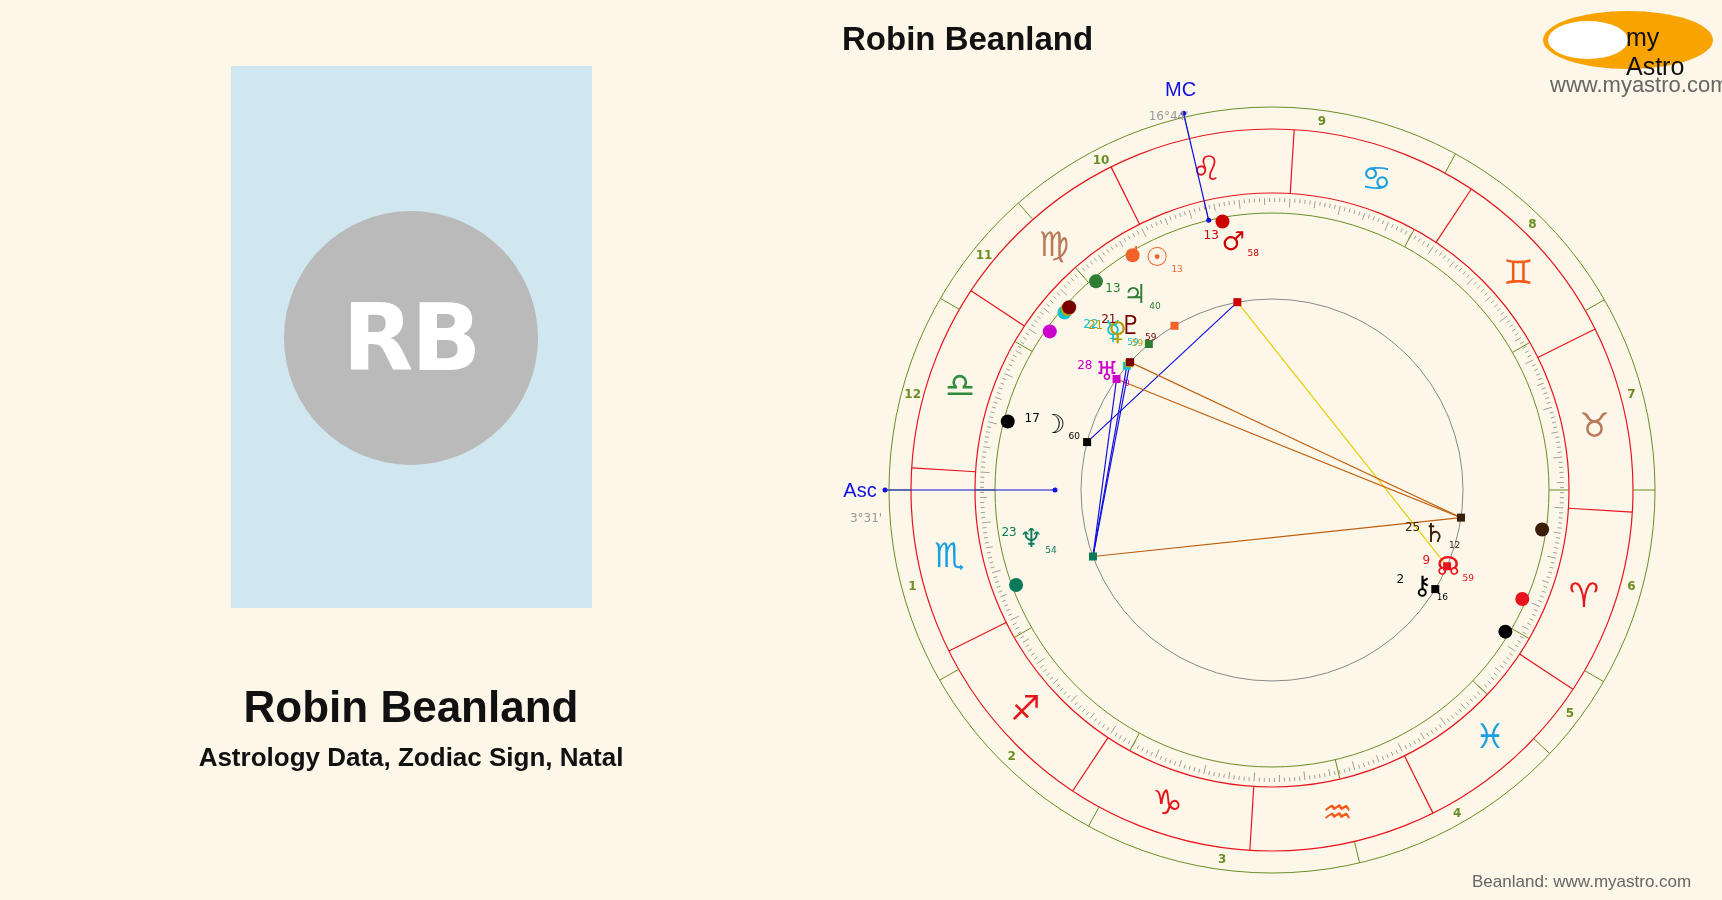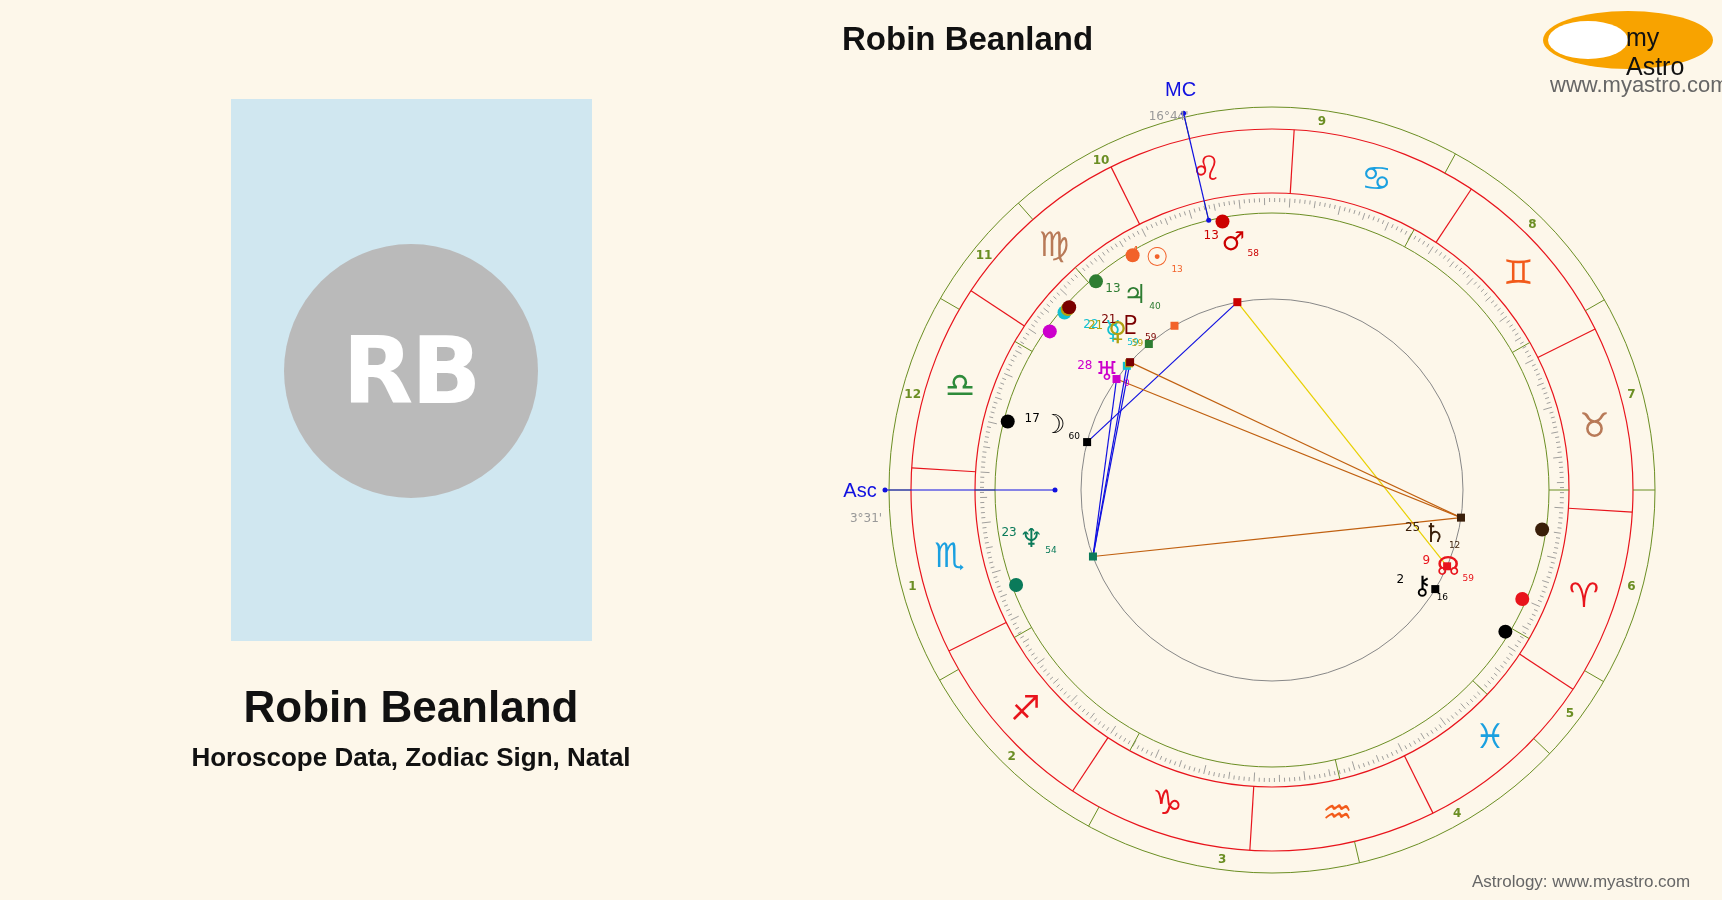--- a/index.html
+++ b/index.html
@@ -1,18 +1,18 @@
 <!DOCTYPE html>
 <html><head>
 <meta charset="utf-8">
 <style>
   html, body { margin:0; padding:0; }
   body { width:1722px; height:900px; background:#fdf7ea; position:relative; overflow:hidden;
          font-family:"Liberation Sans", sans-serif; }
-  .photo { position:absolute; left:231px; top:66px; width:361px; height:542px; background:#d0e7f0;margin-top:33px; }
+  .photo { position:absolute; left:231px; top:66px; width:361px; height:542px; background:#d0e7f0; }
   .avatar { position:absolute; left:53px; top:145px; width:254px; height:254px; border-radius:50%;
             background:#bababa; color:#fff; font-weight:bold; font-size:92px; display:flex;
             align-items:center; justify-content:center; font-family:"DejaVu Sans", sans-serif; letter-spacing:-2px; }
   .person-name { position:absolute; left:0; width:822px; top:682px; text-align:center; font-size:44px;
                  font-weight:bold; color:#111; }
   .subtitle { position:absolute; left:0; width:822px; top:742px; text-align:center; font-size:26px;
               font-weight:bold; color:#111; line-height:30px; }
   .chart-title { position:absolute; left:842px; top:20px; font-size:33px; font-weight:bold; color:#111; }
   .logo { position:absolute; left:1542px; top:10px; width:172px; height:60px; }
   .logo-text { position:absolute; left:48px; top:13px; font-size:25px; color:#111;margin-left:36px; }
@@ -21,34 +21,34 @@
   svg#wheel { position:absolute; left:0; top:0; }
 </style>
 </head>
 <body>
 
 <div class="photo">
   <div class="avatar">RB</div>
 </div>
 <div class="person-name">Robin Beanland</div>
 <div class="subtitle">
-  <div>Horoscope Data, Zodiac Sign, Natal</div>
+  <div>Astrology Data, Zodiac Sign, Natal</div>
 </div>
 
 <div class="chart-title">Robin Beanland</div>
 
 <div class="logo">
   <svg width="172" height="60">
     <ellipse cx="86" cy="30" rx="85" ry="29" fill="#f8a300"></ellipse>
     <ellipse cx="46" cy="30" rx="40" ry="19" fill="#ffffff"></ellipse>
   </svg>
   <div class="logo-text"><span>my</span> <span>Astro</span></div>
 </div>
 <div class="site-url">www.myastro.com</div>
-<div class="copyright">Astrology: www.myastro.com</div>
+<div class="copyright">Beanland: www.myastro.com</div>
 
 <svg id="wheel" width="1722" height="900">
     <circle cx="1272" cy="490" r="383" fill="none" stroke="#6b8e23" stroke-width="1"></circle>
     <circle cx="1272" cy="490" r="361" fill="none" stroke="#e8141c" stroke-width="1.2"></circle>
     <circle cx="1272" cy="490" r="297" fill="none" stroke="#e8141c" stroke-width="1.2"></circle>
     <circle cx="1272" cy="490" r="277" fill="none" stroke="#6b8e23" stroke-width="1"></circle>
     <circle cx="1272" cy="490" r="191" fill="none" stroke="#888" stroke-width="1"></circle>
     <line x1="1515.4383878030944" y1="651.250585561201" x2="1507.935149822862" y2="646.2805332665064" stroke="#888" stroke-width="0.8"></line>
     <line x1="1518.2155217149757" y1="646.9774406296085" x2="1514.8427063490171" y2="644.8270647305728" stroke="#888" stroke-width="0.8"></line>
     <line x1="1520.9176559937994" y1="642.6564788489259" x2="1517.5078250897748" y2="640.5652942071597" stroke="#888" stroke-width="0.8"></line>

